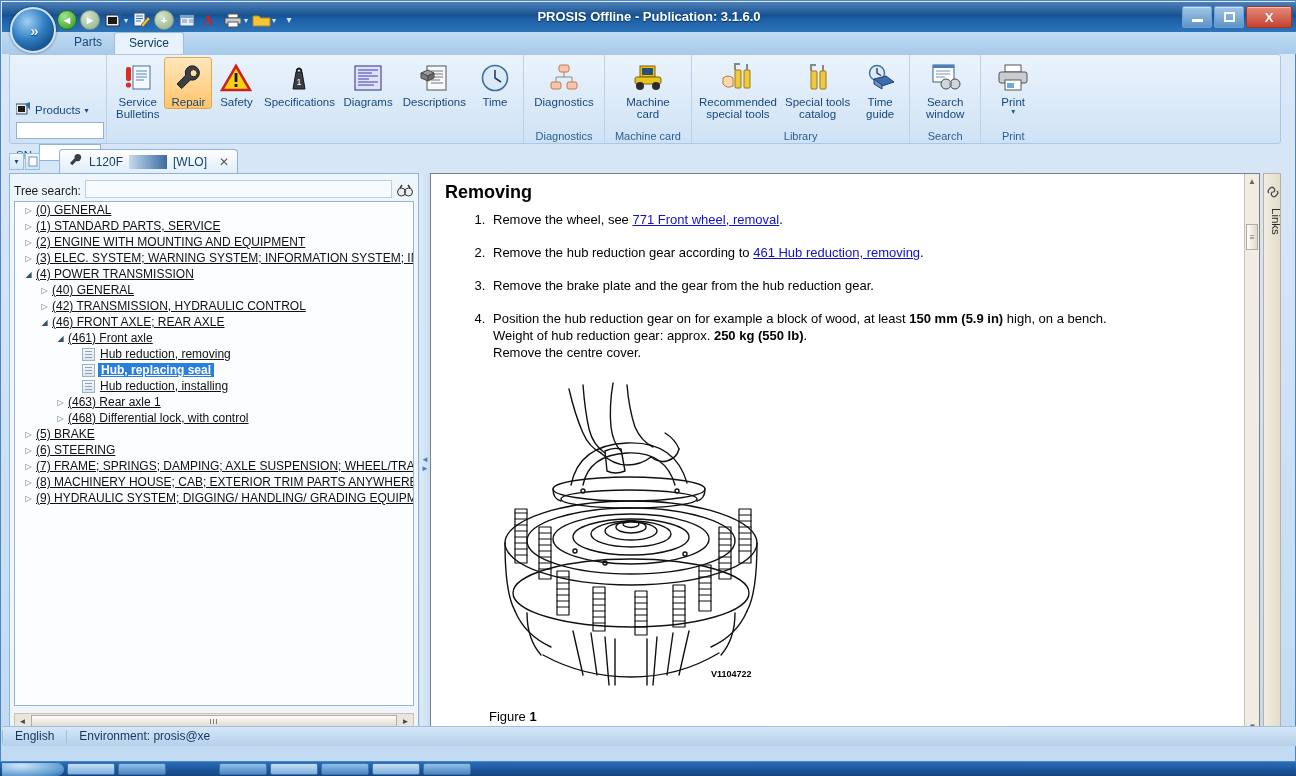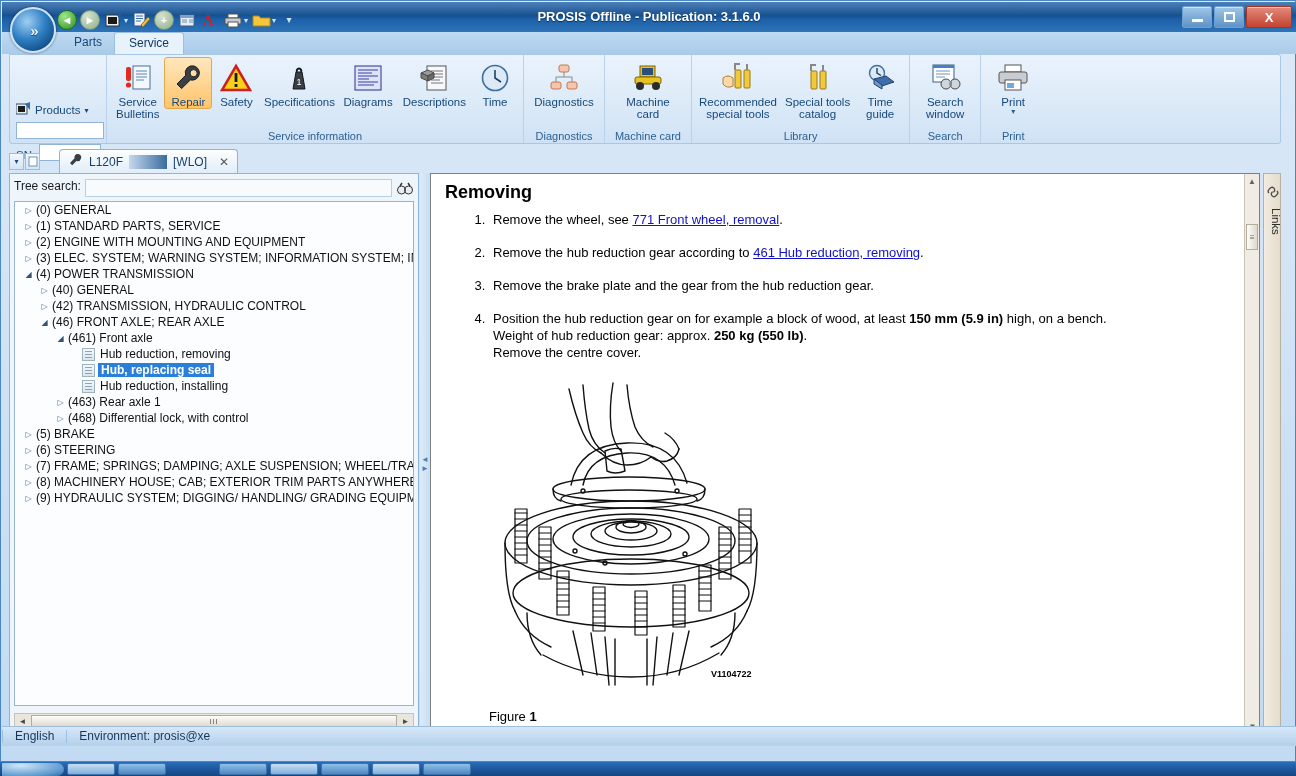--- a/index.html
+++ b/index.html
@@ -106,38 +106,38 @@
   .doctab .swatch{width:38px;height:14px;background:linear-gradient(to right,#c5d9ee,#3a6b9e);}
   .doctab .x{font-size:12px;color:#5a5a5a;padding-left:6px;}
 
   
   .client{position:absolute;left:8px;top:172px;width:1272px;height:570px;}
 
   
   .treepanel{position:absolute;left:0;top:0;width:410px;height:562px;
     background:#eef5fb;border:1px solid #8fb4d6;box-sizing:border-box;}
   .treesearch{position:absolute;left:4px;top:5px;width:400px;height:19px;
-    display:flex;align-items:flex-start;gap:4px;}
+    display:flex;align-items:flex-end;gap:4px;}
   .treesearch .tslabel{font-size:12px;color:#1b1b1b;}
   .treesearch .tsinput{flex:1;height:18px;background:#f7fbfe;border:1px solid #b9cfe3;
     box-sizing:border-box;}
   .treesearch .tsicon{width:18px;height:17px;display:flex;align-items:center;
     justify-content:center;font-size:12px;}
   .treebox{position:absolute;left:4px;top:27px;width:400px;height:505px;
     background:#fbfdfe;border:1px solid #9ab4cb;box-sizing:border-box;overflow:hidden;}
   .trow{display:flex;align-items:center;height:16px;padding-left:8px;font-size:12px;
     color:#111;white-space:nowrap;}
   .trow .arrow{width:11px;flex:0 0 11px;font-size:8px;color:#5e7c96;text-align:center;}
   .trow .arrow.open{color:#30536f;}
   .trow .docico{width:13px;height:13px;flex:0 0 13px;margin-right:3px;
     background:linear-gradient(to bottom,#f4f8fb,#d9e6ef);border:1px solid #9fb2c2;
     box-sizing:border-box;position:relative;}
   .trow .docico:before{content:"";position:absolute;left:2px;top:2px;right:2px;height:1px;
     background:#8fa5b6;box-shadow:0 3px 0 #8fa5b6,0 6px 0 #8fa5b6;}
-  .trow .tlabel{padding-left:2px;}
+  .trow .tlabel{padding-left:2px;text-decoration:underline;}
   .trow.sel .tlabel{background:#2a7fdb;color:#fff;font-weight:bold;padding:0 3px;}
   .tree-hscroll{position:absolute;left:4px;bottom:4px;width:400px;height:17px;
     background:#eae5dd;border:1px solid #c9c2b6;box-sizing:border-box;
     display:flex;align-items:center;}
   .tree-hscroll .sarr{width:15px;text-align:center;font-size:8px;color:#4a4a4a;}
   .tree-hscroll .sthumb{flex:1;height:13px;margin:0 1px;
     background:linear-gradient(to bottom,#fdfdfb,#ded8cd);border:1px solid #b4ab9c;
     box-sizing:border-box;display:flex;align-items:center;justify-content:center;
     font-size:8px;color:#6b6257;letter-spacing:1px;}
   .vsplit{position:absolute;left:411px;top:0;width:10px;height:562px;
@@ -390,21 +390,20 @@
         <div class="rbtn">
           <span class="bico">
             <svg width="30" height="30" viewBox="0 0 30 30">
                   <circle cx="15" cy="15" r="12.5" fill="#dceaf7" stroke="#3e6f9e" stroke-width="1.6"></circle>
                   <path d="M15 7v8l6 4" stroke="#22415f" stroke-width="1.6" fill="none"></path>
                 </svg>
           </span>
           <span class="blabel">Time</span>
         </div>
       </div>
-      <div class="glabel">Service information</div>
     </div>
 
     <div class="rgroup">
       <div class="rgitems">
         <div class="rbtn" style="min-width:72px">
           <span class="bico">
             <svg width="32" height="30" viewBox="0 0 32 30">
                   <rect x="11" y="2" width="10" height="7" rx="2" fill="#f6c5ac" stroke="#c07a52"></rect>
                   <rect x="3" y="19" width="10" height="7" rx="2" fill="#f6c5ac" stroke="#c07a52"></rect>
                   <rect x="19" y="19" width="10" height="7" rx="2" fill="#f6c5ac" stroke="#c07a52"></rect>

